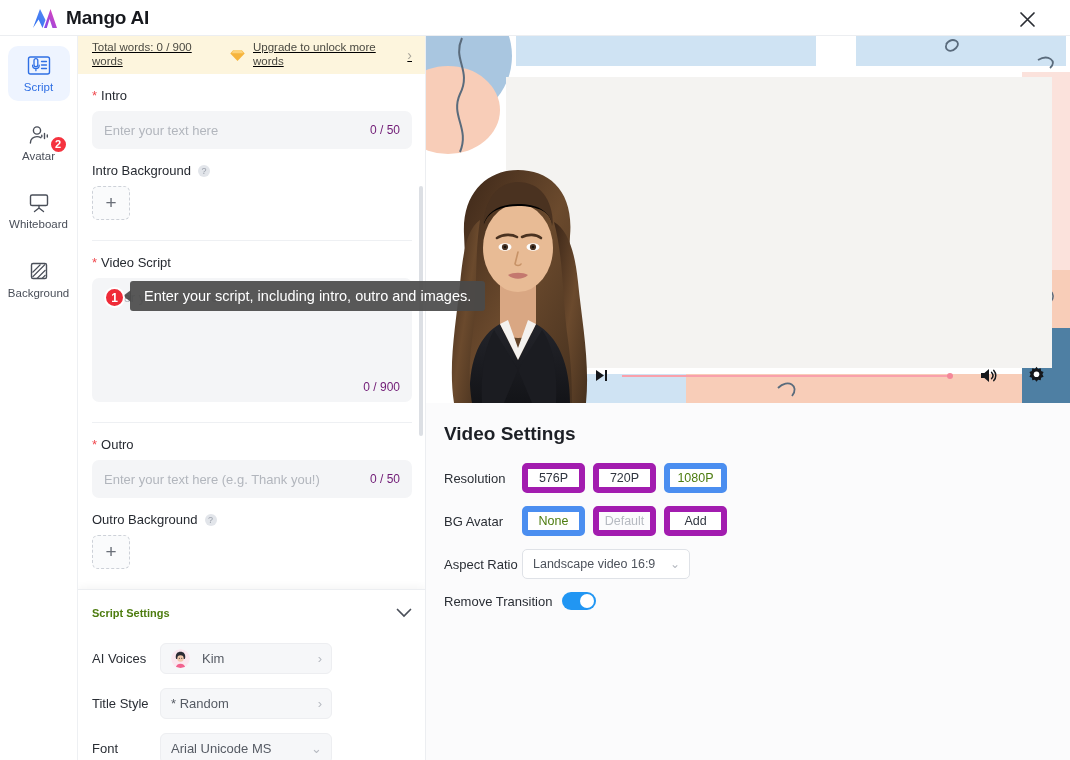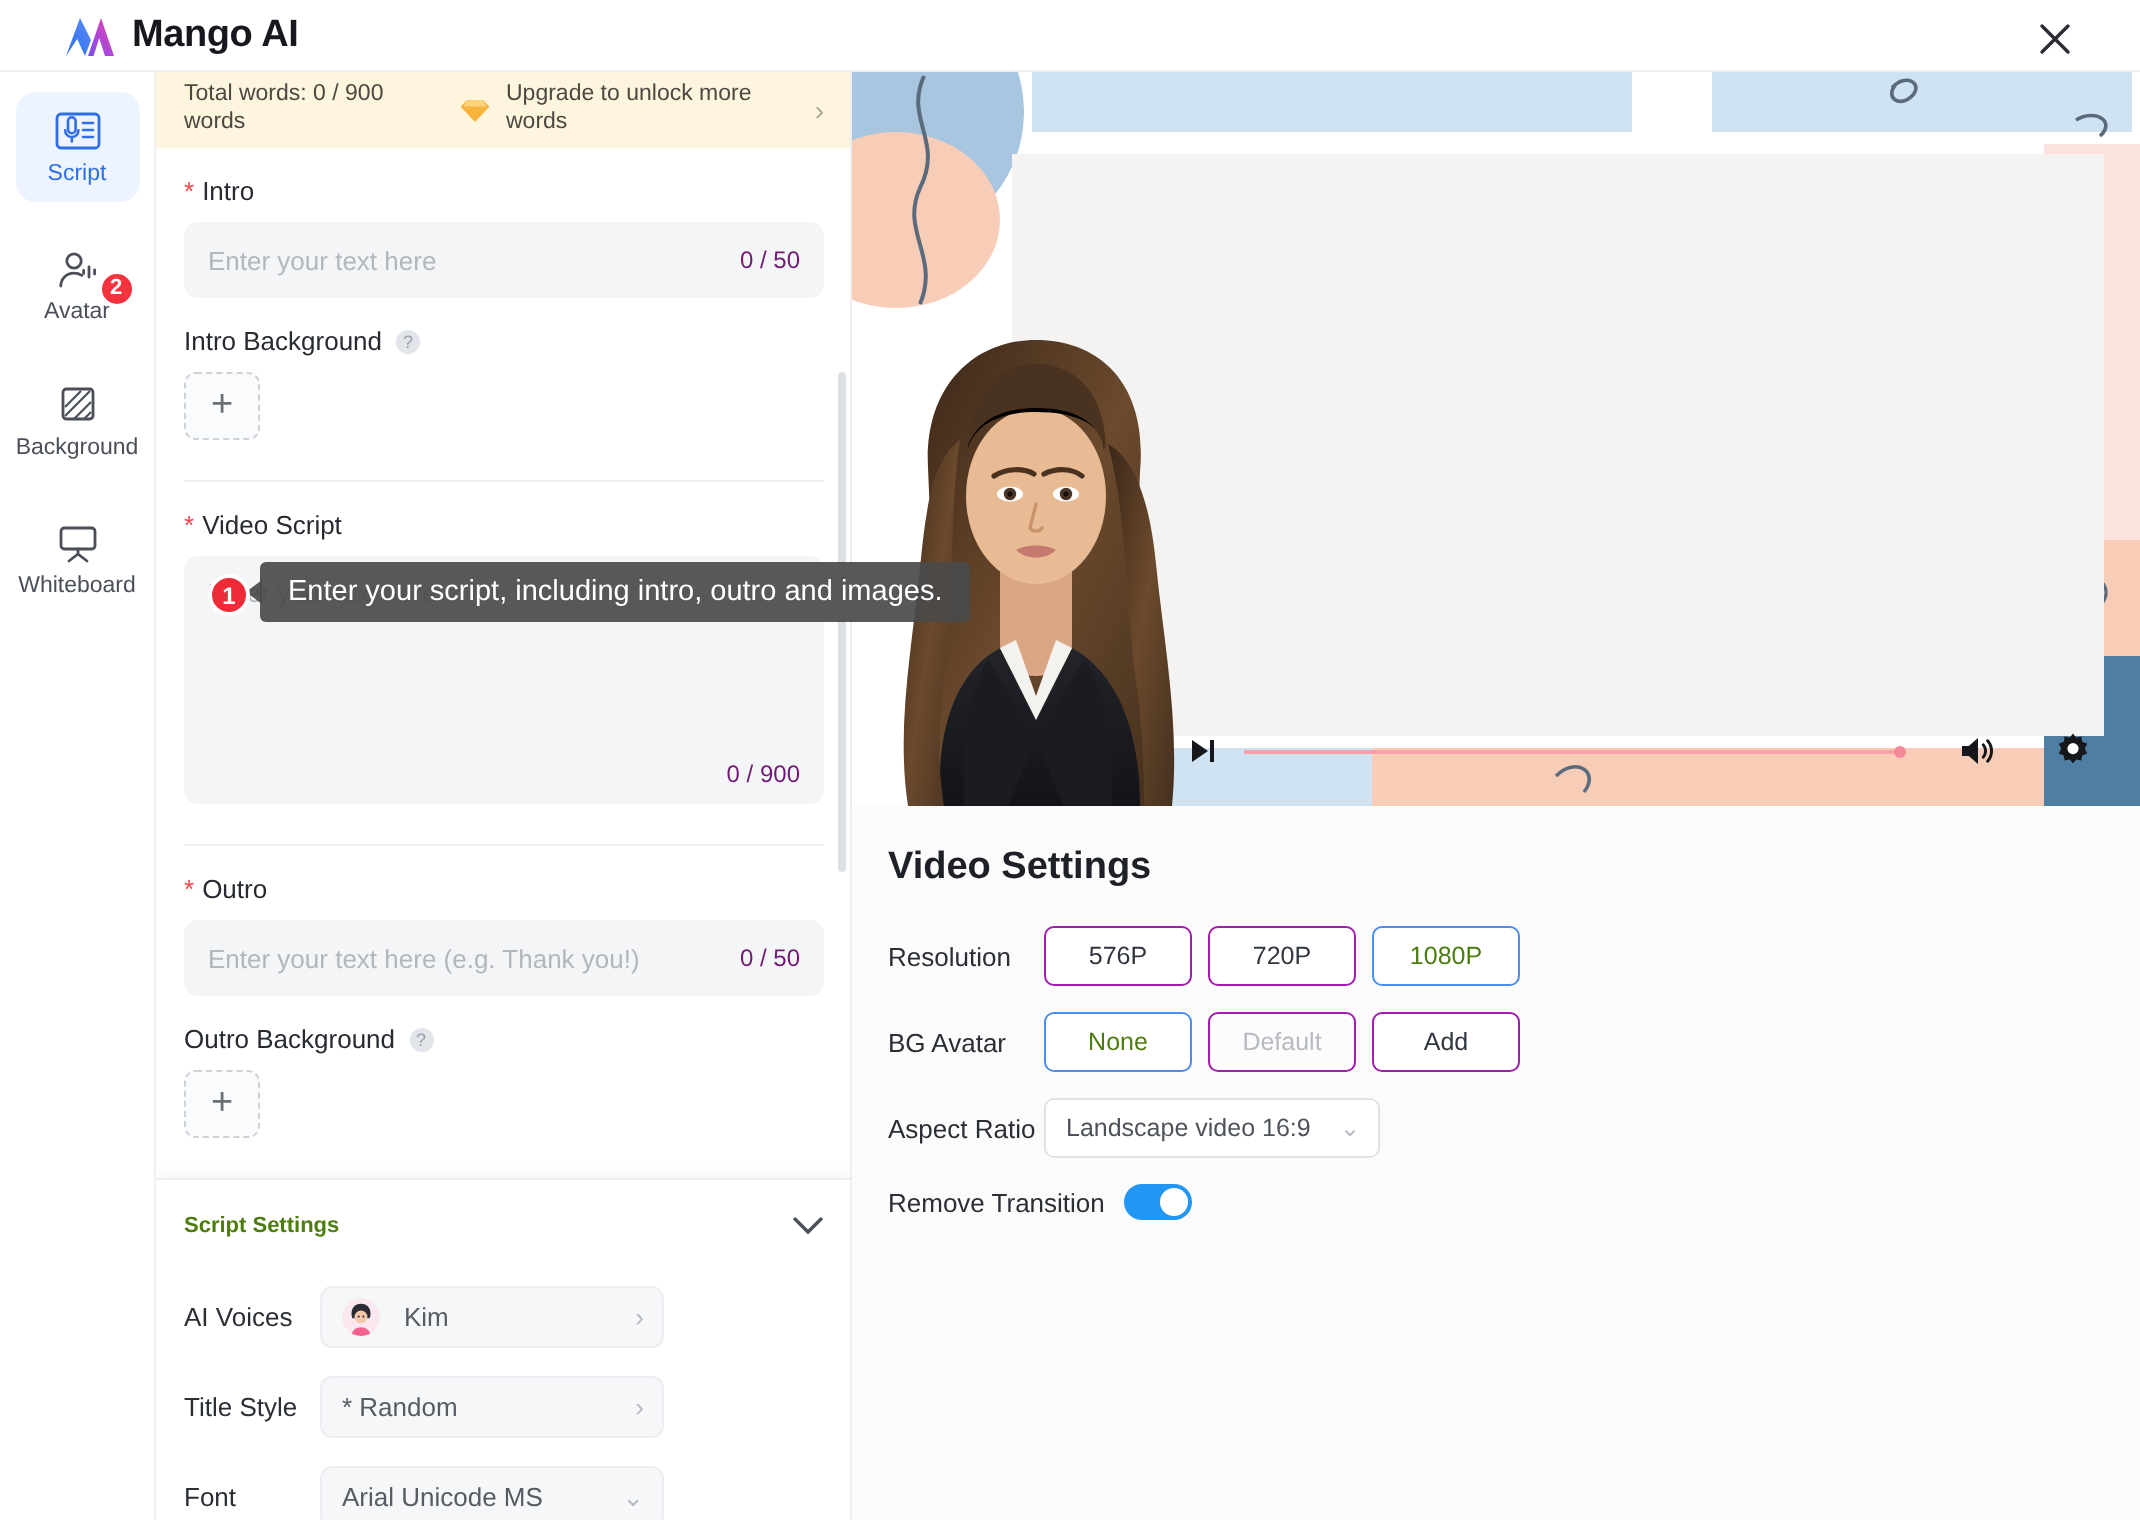--- a/index.html
+++ b/index.html
@@ -55,21 +55,21 @@
   .script-panel {
     position:absolute; left:78px; top:36px; width:348px; height:724px;
     background:#fff; border-right:1px solid #eceef1; overflow:hidden;
   }
   .script-scroll {
     position:absolute; left:0; top:0; width:348px; height:560px;
     overflow:hidden;
   }
   .upgrade-bar {
     display:flex; align-items:center; height:38px;
-    background:#fdf5dd; padding:0 10px 0 14px; gap:8px;
+    background:#fdf5dd; padding:0 10px 0 14px; gap:8px;text-decoration:underline;
   }
   .upg-left { font-size:11.5px; color:#4b4a42; line-height:1.2; width:130px; }
   .diamond-icon { width:15px; height:13px; flex:none; }
   .upg-right { font-size:11.5px; color:#4b4a42; line-height:1.2; flex:1; }
   .upg-chev { color:#a9a59a; font-size:14px; padding-right:4px; }
 
   .field-block { padding:0 14px; }
   .field-label {
     font-size:13px; color:#262a31; margin:14px 0 8px 0; display:flex;
     align-items:center; gap:4px;
@@ -160,21 +160,21 @@
 
   
   .vsettings {
     position:absolute; left:426px; top:403px; width:644px; height:357px;
     background:#fbfbfc; padding:20px 0 0 18px;
   }
   .vs-title { font-size:19px; font-weight:700; color:#1d2026; margin-bottom:18px; }
   .vs-row { display:flex; align-items:center; margin-bottom:13px; }
   .vs-label { width:78px; font-size:13px; color:#2a2e35; }
   .seg {
-    width:74px; height:30px; background:#fff; border:1px solid #a21caf;
+    width:63px; height:30px; background:#fff; border:6px solid #a21caf;
     border-radius:5px; display:flex; align-items:center; justify-content:center;
     font-size:12.5px; color:#303640; margin-right:8px; cursor:pointer;
   }
   .seg.sel { border-color:#4b8ef0; color:#4d7c0f; }
   .seg.dim { color:#b6bac1; background:#fcfcfd; }
   .select-box {
     position:relative; width:168px; height:30px; background:#fff;
     border:1px solid #dfe2e7; border-radius:5px; display:flex;
     align-items:center; padding:0 10px; font-size:12.5px; color:#4d525b;
     cursor:pointer;
@@ -265,32 +265,32 @@
         <circle cx="11" cy="7.5" r="3.6" stroke="#4a4f59" stroke-width="1.4"></circle>
         <path d="M4.4 20c0-3.9 3-6.4 6.6-6.4 1.5 0 2.8.4 3.9 1.1" stroke="#4a4f59" stroke-width="1.4" stroke-linecap="round"></path>
         <path d="M18.5 10.5v5M21.3 12v2M15.8 12.2v1.6" stroke="#4a4f59" stroke-width="1.4" stroke-linecap="round"></path>
       </svg>
       <span class="rail-label">Avatar</span>
       <span class="rail-badge">2</span>
     </div>
 
     <div class="rail-item">
       <svg class="rail-icon" viewBox="0 0 26 24" fill="none">
+        <rect x="4.5" y="4" width="17" height="10.5" rx="1.6" stroke="#4a4f59" stroke-width="1.4"></rect>
+        <path d="M13 14.5v2.5M13 17 L8.5 20.5M13 17 L17.5 20.5" stroke="#4a4f59" stroke-width="1.4" stroke-linecap="round"></path>
+      </svg>
+      <span class="rail-label">Whiteboard</span>
+    </div>
+
+    <div class="rail-item">
+      <svg class="rail-icon" viewBox="0 0 26 24" fill="none">
         <rect x="5.5" y="3.5" width="15" height="15" rx="1.6" stroke="#4a4f59" stroke-width="1.4"></rect>
         <path d="M6.5 12.5 L14.5 4.5 M6.5 17 L19 4.5 M11 18.5 L19.5 10 M16 18.5 L19.5 15" stroke="#4a4f59" stroke-width="1.1"></path>
       </svg>
       <span class="rail-label">Background</span>
-    </div>
-
-    <div class="rail-item">
-      <svg class="rail-icon" viewBox="0 0 26 24" fill="none">
-        <rect x="4.5" y="4" width="17" height="10.5" rx="1.6" stroke="#4a4f59" stroke-width="1.4"></rect>
-        <path d="M13 14.5v2.5M13 17 L8.5 20.5M13 17 L17.5 20.5" stroke="#4a4f59" stroke-width="1.4" stroke-linecap="round"></path>
-      </svg>
-      <span class="rail-label">Whiteboard</span>
     </div>
   </div>
 
   <div class="script-panel">
 
     <div class="script-scroll">
 
       <div class="upgrade-bar">
         <div class="upg-left">Total words: 0 / 900 words</div>
         <svg class="diamond-icon" viewBox="0 0 15 13">

